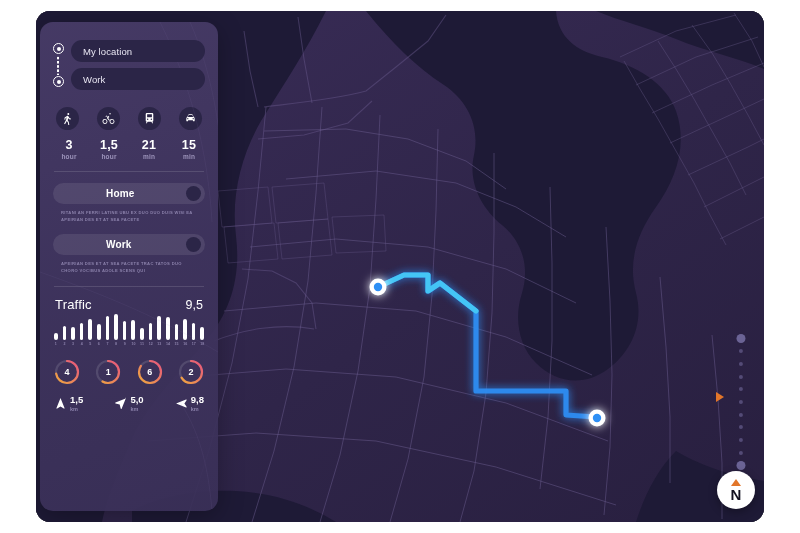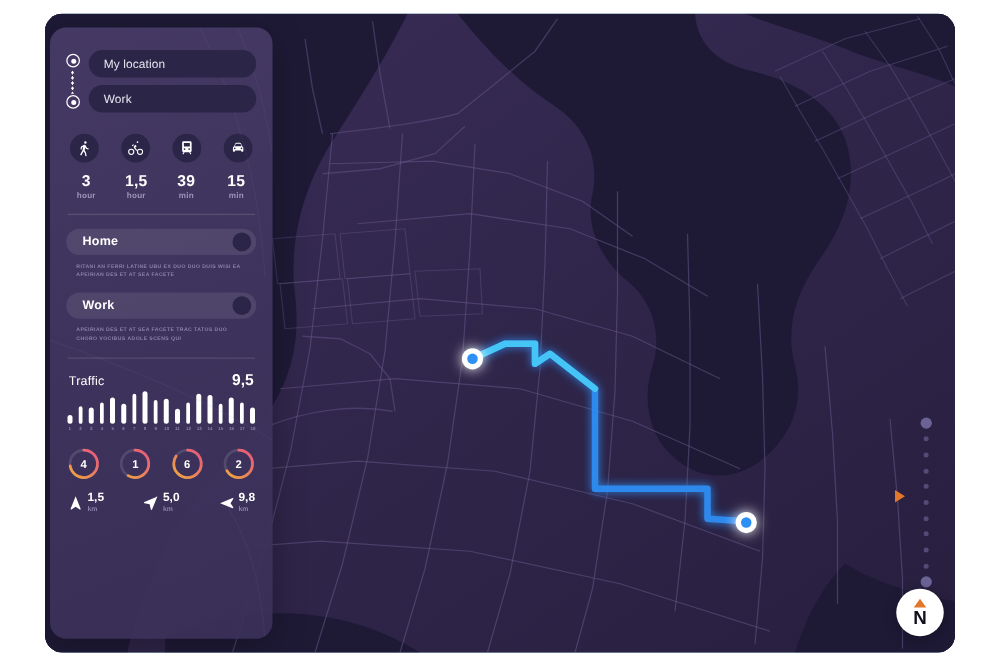--- a/index.html
+++ b/index.html
@@ -2,21 +2,21 @@
 <html><head>
 <meta charset="utf-8">
 <style>
   * { margin:0; padding:0; box-sizing:border-box; }
   html,body { width:800px; height:533px; background:#ffffff; overflow:hidden; }
   body { font-family:"Liberation Sans", sans-serif; -webkit-font-smoothing:antialiased; }
 
   
   #app {
     position:absolute; left:36px; top:11px; width:728px; height:511px;
-    border-radius:14px; overflow:hidden; background:#0c4a6e;
+    border-radius:14px; overflow:hidden; background:#4d7c0f;
   }
 
   
   #map { position:absolute; inset:0; background:#2e2449; }
   #map svg { position:absolute; inset:0; width:100%; height:100%; display:block; }
 
   
   #panel {
     position:absolute; left:4px; top:11px; width:178px; height:489px;
     border-radius:13px; padding:18px 0 0 0;
@@ -50,29 +50,29 @@
   .t-cell{width:30px}
   .t-num{color:#fff;font-size:12.5px;font-weight:bold;letter-spacing:.2px;}
   .t-unit{color:#9d94bb;font-size:6.5px;font-weight:bold;margin-top:1px;letter-spacing:.2px;}
 
   .divider{height:1px;background:rgba(255,255,255,.13);margin:11px 14px 0;}
 
   
   .place-wrap{padding:11px 13px 0;}
   .place-pill{height:21px;border-radius:11px;background:rgba(255,255,255,.09);
     display:flex;align-items:center;justify-content:space-between;padding:0 4px 0 13px;}
-  .place-pill span{color:#fff;font-size:10px;font-weight:bold;letter-spacing:.2px;}
+  .place-pill span{color:#fff;font-size:10px;font-weight:bold;letter-spacing:.2px;margin-left:40px;}
   .pill-knob{width:15px;height:15px;border-radius:50%;background:#2b2547;}
   .place-desc{color:#8b81ab;font-size:4.1px;font-weight:bold;line-height:1.75;
     letter-spacing:.35px;padding:5px 6px 0 8px;text-transform:uppercase;}
 
   
   .traffic-head{display:flex;justify-content:space-between;align-items:baseline;padding:10px 15px 0;}
-  .traffic-head .lbl{color:#fff;font-size:10px;letter-spacing:.2px;}
-  .traffic-head .val{color:#fff;font-size:12.5px;font-weight:bold;}
+  .traffic-head .lbl{color:#fff;font-size:13px;letter-spacing:.2px;}
+  .traffic-head .val{color:#fff;font-size:12.5px;font-weight:normal;}
   .bars{display:flex;align-items:flex-end;justify-content:space-between;height:28px;padding:9px 14px 0;}
   .bar{width:3.6px;border-radius:2px;background:#fff;}
   .bar-nums{display:flex;justify-content:space-between;padding:2px 14px 0;}
   .bar-nums span{color:#8b81ab;font-size:3.6px;font-weight:bold;width:3.6px;text-align:center;}
 
   
   .rings{display:flex;justify-content:space-between;padding:13px 14px 0;}
   .pring{width:26px;height:26px;position:relative;}
   .pring svg{position:absolute;inset:0;transform:rotate(-90deg);}
   .pring b{position:absolute;inset:0;display:flex;align-items:center;justify-content:center;
@@ -258,21 +258,21 @@
     <div class="times">
       <div class="t-cell">
         <div class="t-num">3</div>
         <div class="t-unit">hour</div>
       </div>
       <div class="t-cell">
         <div class="t-num">1,5</div>
         <div class="t-unit">hour</div>
       </div>
       <div class="t-cell">
-        <div class="t-num">39</div>
+        <div class="t-num">21</div>
         <div class="t-unit">min</div>
       </div>
       <div class="t-cell">
         <div class="t-num">15</div>
         <div class="t-unit">min</div>
       </div>
     </div>
 
     <div class="divider"></div>
 

